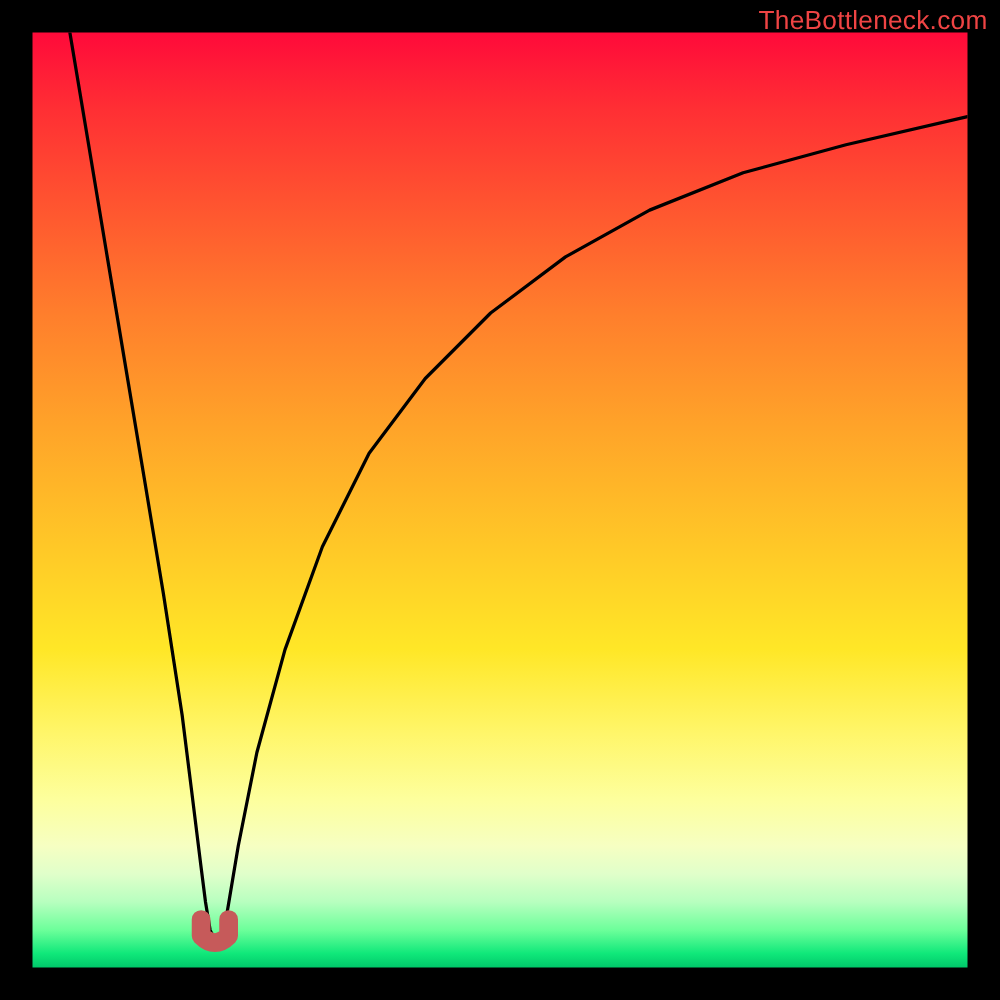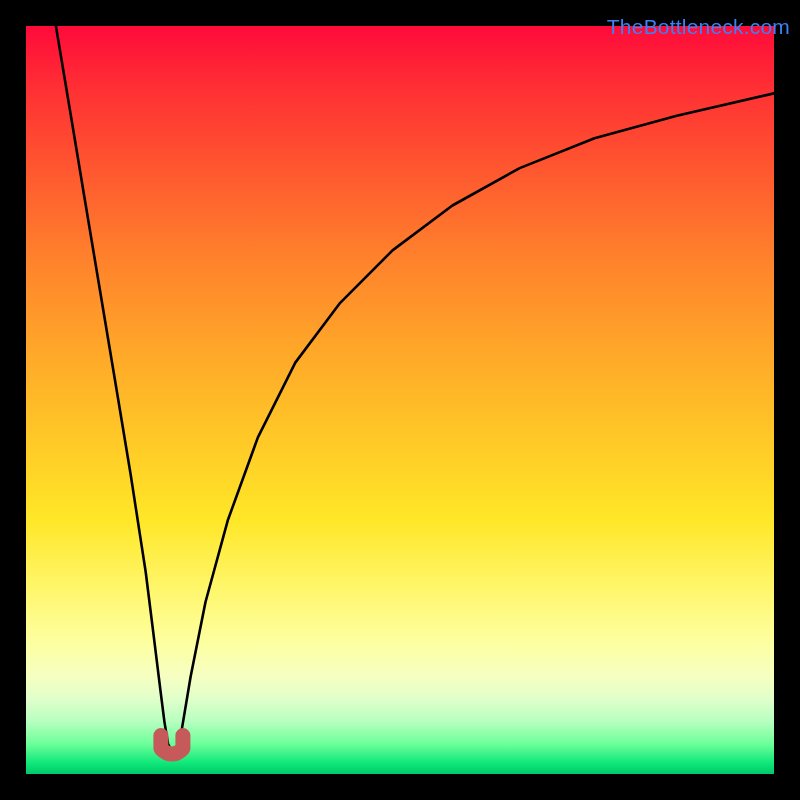--- a/index.html
+++ b/index.html
@@ -30,23 +30,23 @@
       #f6ffc2 87%,
       #e0ffca 90%,
       #b7ffbf 93%,
       #6cff9a 96%,
       #10e87a 98.5%,
       #00c86a 100%
     );
   }
   .watermark {
     position: absolute;
-    top: 15px;
+    top: 5px;
     right: 10px;
-    color: #3b82f6;
+    color: #ef4444;
     font-size: 21px;
     letter-spacing: 0.2px;
     user-select: none;
   }
   svg {
     position: absolute;
     left: 0;
     top: 0;
   }
 </style>

